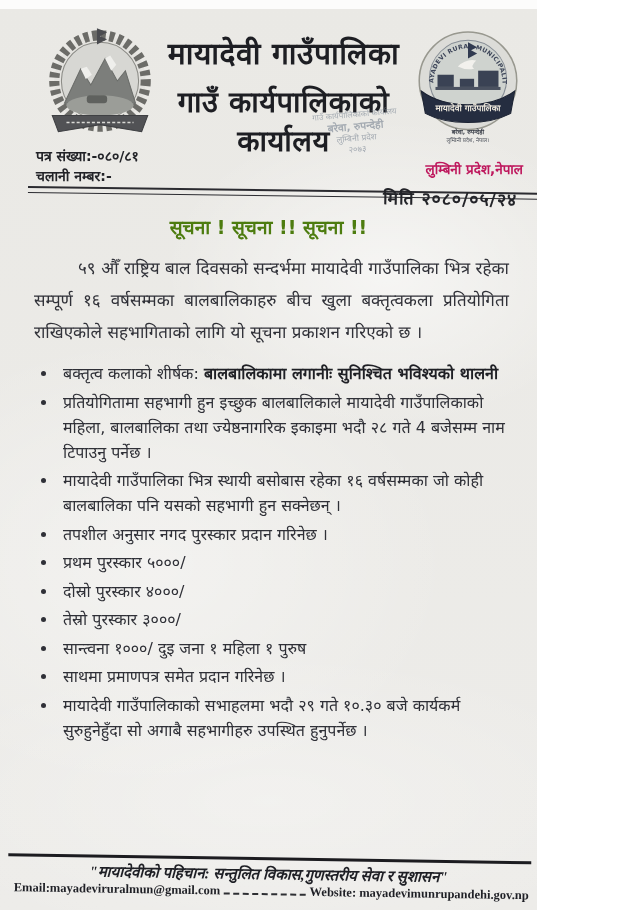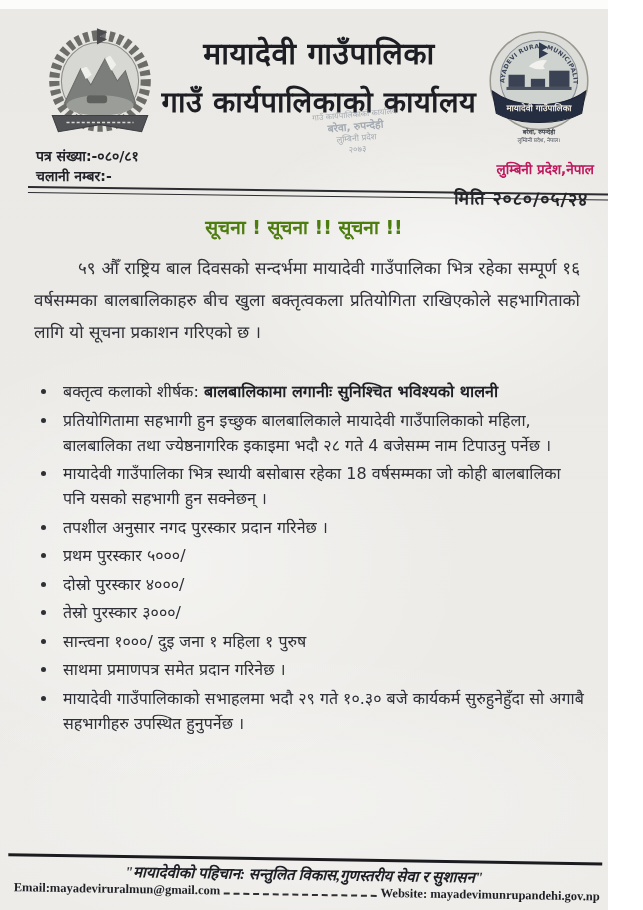--- a/index.html
+++ b/index.html
@@ -1,16 +1,16 @@
 <!DOCTYPE html>
 <html><head>
 <meta charset="utf-8">
 <style>
   html,body{margin:0;padding:0;background:#ffffff;}
-  .scan{position:relative;width:608px;height:910px;overflow:hidden;
+  .scan{position:relative;width:537px;height:910px;overflow:hidden;
         font-family:"DejaVu Sans",sans-serif;color:#2c2d33;background:#f7f7f5;}
   .paper{position:absolute;inset:0;
     background:
       radial-gradient(ellipse 320px 220px at 72% 30%, rgba(255,255,255,.55), transparent 70%),
       radial-gradient(ellipse 420px 320px at 28% 62%, rgba(255,255,255,.38), transparent 72%),
       radial-gradient(ellipse 500px 200px at 50% 88%, rgba(255,255,255,.30), transparent 75%),
       linear-gradient(#eae9e5,#edecE9);}
   .top-strip{position:absolute;top:0;left:0;right:0;height:9px;background:#fcfcfb;}
 
   
@@ -32,21 +32,21 @@
             border-top:2.5px solid #2b2b30;border-bottom:1.5px solid #2b2b30;
             transform:rotate(.75deg);transform-origin:left center;}
   .date{position:absolute;right:20px;top:186px;font-size:17.5px;font-weight:600;
         letter-spacing:1px;color:#232429;transform:rotate(.8deg);}
 
   
   .flow{position:absolute;left:0;right:0;top:214px;}
   .heading{text-align:center;font-size:19px;font-weight:bold;color:#4d7c0f;}
   .intro{margin:12px 28px 0 34px;font-size:17px;line-height:32px;text-align:justify;
          text-indent:44px;color:#303138;}
-  ul.bullets{margin:31px 24px 0 42px;padding-left:16px;font-size:16px;line-height:25px;
+  ul.bullets{margin:13px 24px 0 42px;padding-left:16px;font-size:16px;line-height:25px;
              color:#2f3037;}
   ul.bullets li{margin-bottom:3.5px;padding-left:5px;}
   ul.bullets li b{color:#1f2025;}
 
   
   .footer{position:absolute;left:0;right:0;top:853px;transform:rotate(.9deg);
           transform-origin:left center;}
   .f-rule{margin:0 6px 0 8px;border-top:3.5px solid #1c1c20;}
   .slogan{text-align:center;margin-top:3px;font-family:"Liberation Serif",serif;
           font-weight:bold;font-style:italic;font-size:15px;color:#1e1f25;}
@@ -122,21 +122,21 @@
 
   <div class="hdr-rule"></div>
   <div class="date">मिति २०८०/०५/२४</div>
 
   <div class="flow">
     <div class="heading">सूचना ! सूचना !! सूचना !!</div>
     <p class="intro">५९ औँ राष्ट्रिय बाल दिवसको सन्दर्भमा मायादेवी गाउँपालिका भित्र रहेका सम्पूर्ण १६ वर्षसम्मका बालबालिकाहरु बीच खुला बक्तृत्वकला प्रतियोगिता राखिएकोले सहभागिताको लागि यो सूचना प्रकाशन गरिएको छ ।</p>
     <ul class="bullets">
         <li>बक्तृत्व कलाको शीर्षक: <b>बालबालिकामा लगानीः सुनिश्चित भविश्यको थालनी</b></li>
         <li>प्रतियोगितामा सहभागी हुन इच्छुक बालबालिकाले मायादेवी गाउँपालिकाको महिला, बालबालिका तथा ज्येष्ठनागरिक इकाइमा भदौ २८ गते 4 बजेसम्म नाम टिपाउनु पर्नेछ ।</li>
-        <li>मायादेवी गाउँपालिका भित्र स्थायी बसोबास रहेका 18 वर्षसम्मका जो कोही बालबालिका पनि यसको सहभागी हुन सक्नेछन् ।</li>
+        <li>मायादेवी गाउँपालिका भित्र स्थायी बसोबास रहेका १६ वर्षसम्मका जो कोही बालबालिका पनि यसको सहभागी हुन सक्नेछन् ।</li>
         <li>तपशील अनुसार नगद पुरस्कार प्रदान गरिनेछ ।</li>
         <li>प्रथम पुरस्कार ५०००/</li>
         <li>दोस्रो पुरस्कार ४०००/</li>
         <li>तेस्रो पुरस्कार ३०००/</li>
         <li>सान्त्वना १०००/ दुइ जना १ महिला १ पुरुष</li>
         <li>साथमा प्रमाणपत्र समेत प्रदान गरिनेछ ।</li>
         <li>मायादेवी गाउँपालिकाको सभाहलमा भदौ २९ गते १०.३० बजे कार्यकर्म सुरुहुनेहुँदा सो अगाबै सहभागीहरु उपस्थित हुनुपर्नेछ ।</li>
       </ul>
   </div>
 

